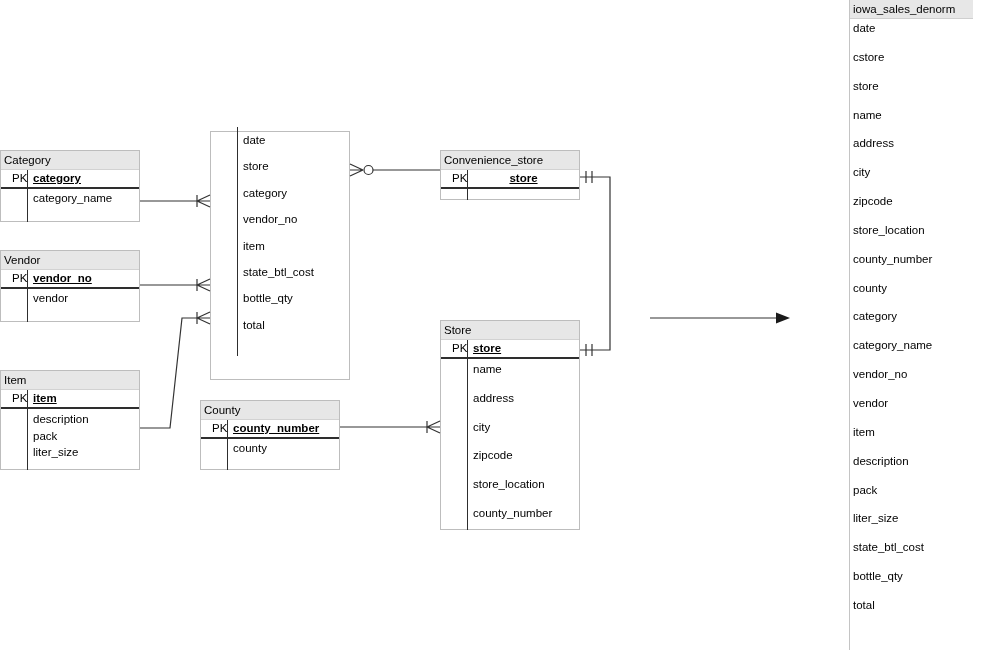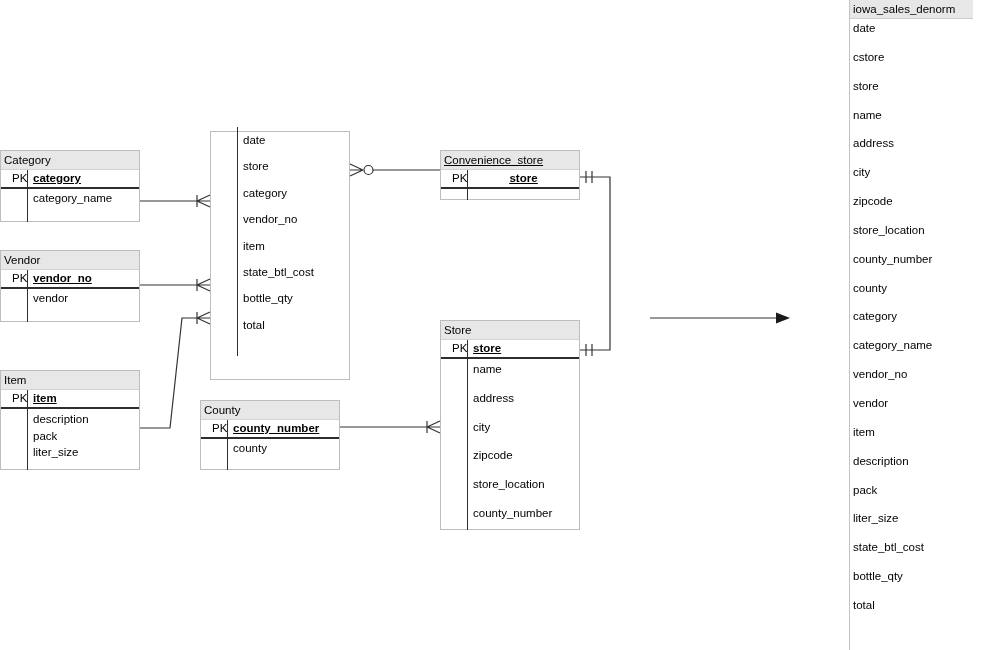--- a/index.html
+++ b/index.html
@@ -164,21 +164,21 @@
         <div class="attr">category</div>
         <div class="attr">vendor_no</div>
         <div class="attr">item</div>
         <div class="attr">state_btl_cost</div>
         <div class="attr">bottle_qty</div>
         <div class="attr">total</div>
       </div>
     </div>
   </div>
 
-  <div class="entity" style="left:440px;top:150px;width:140px;height:50px;text-decoration:underline;">
+  <div class="entity" style="left:440px;top:150px;width:140px;height:50px;">
     <div class="ehead">Convenience_store</div>
     <div class="ebody" style="height:30px;">
       <div class="vline"></div>
       <div class="pkrow center">
         <span class="pklabel">PK</span>
         <span class="pkval">store</span>
       </div>
     </div>
   </div>
 

